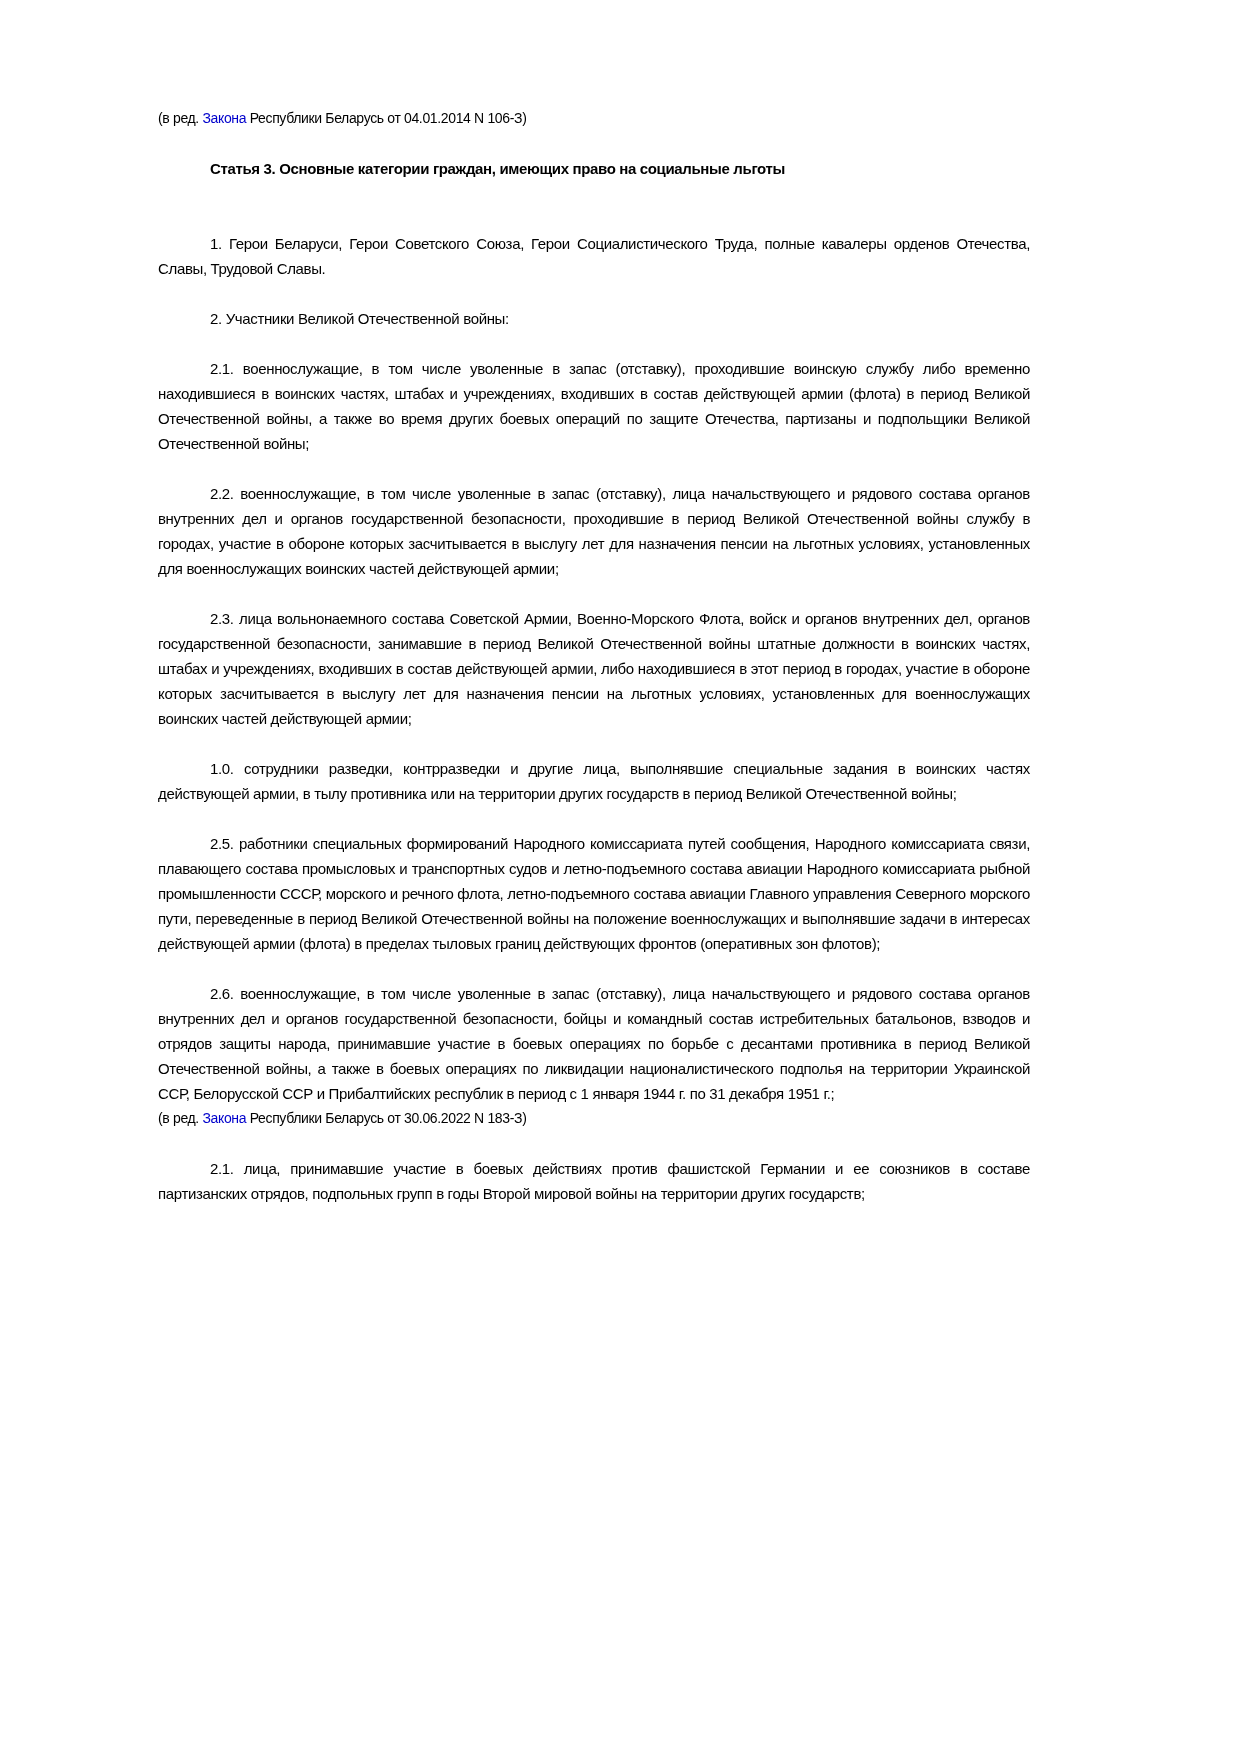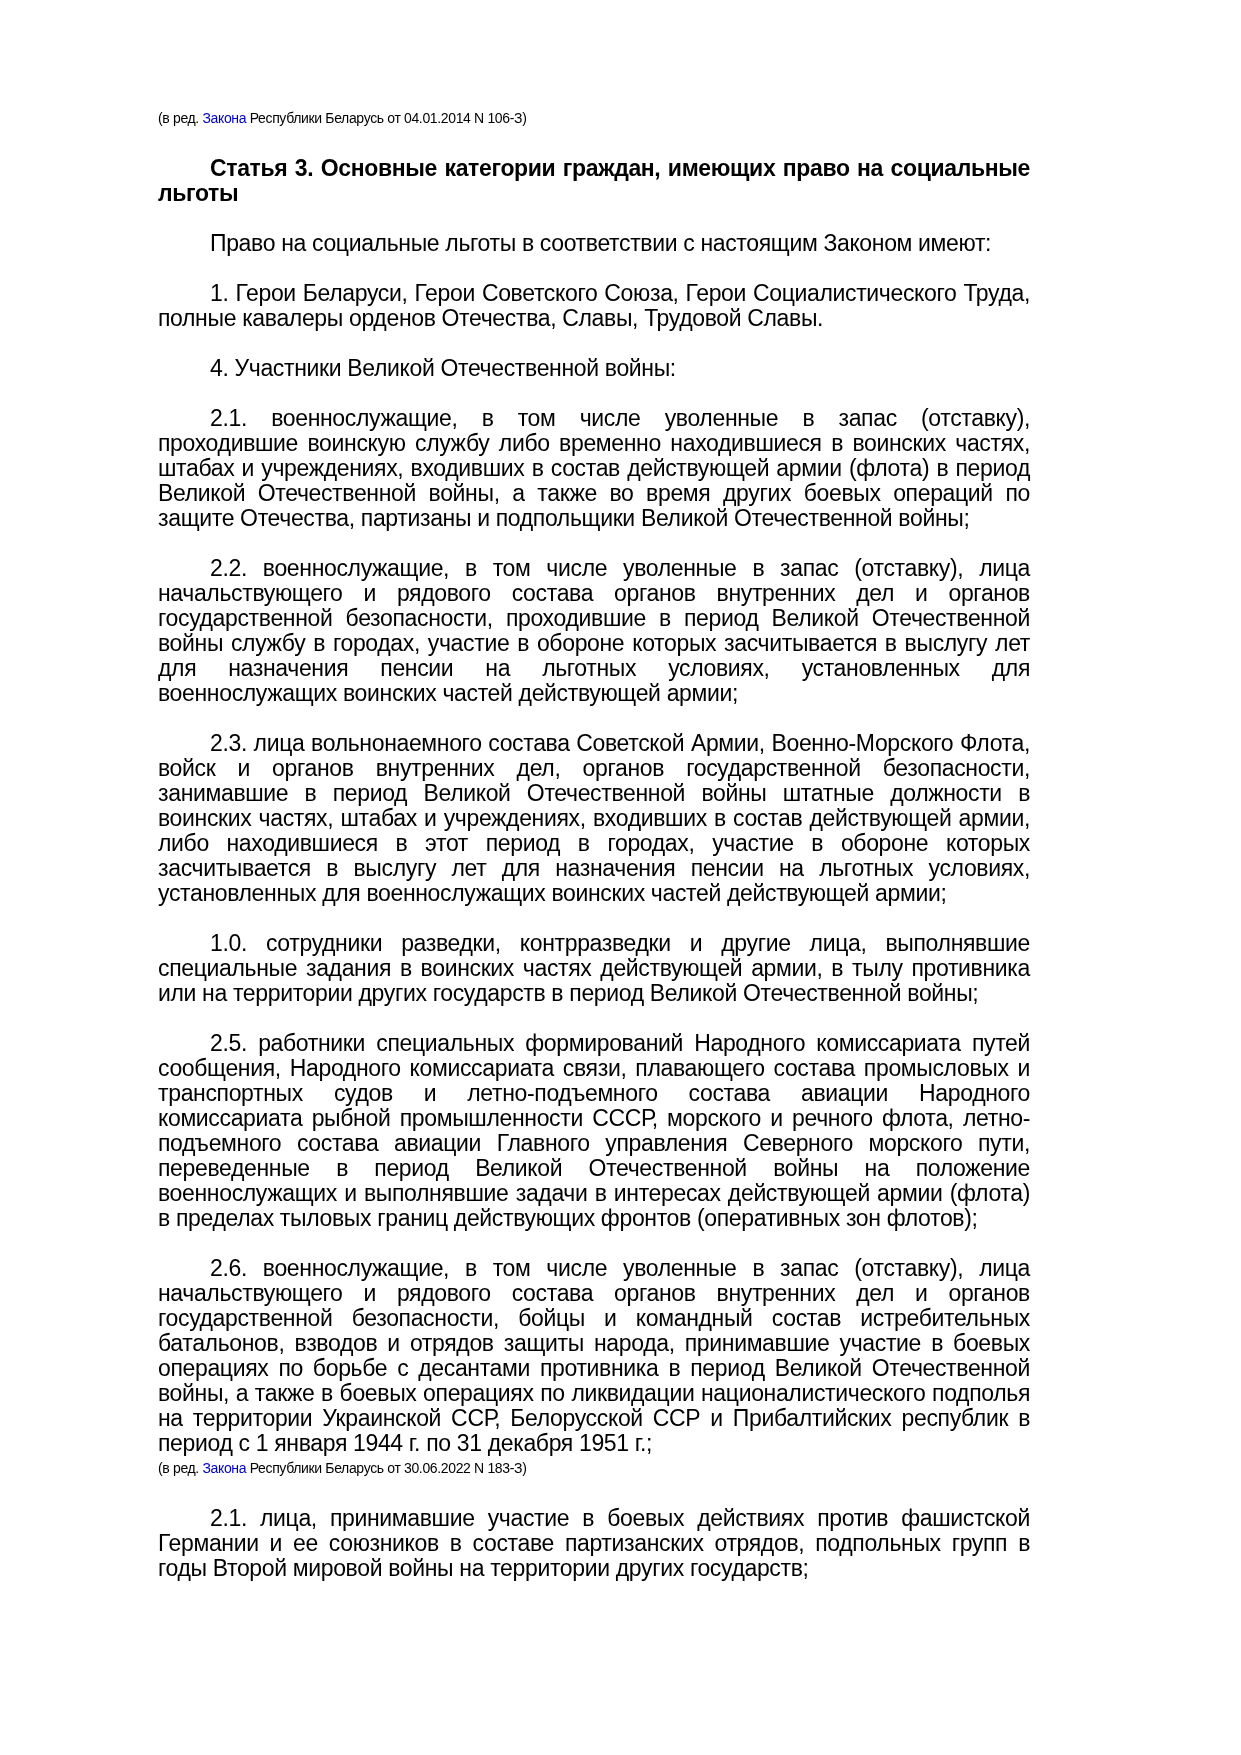--- a/index.html
+++ b/index.html
@@ -1,38 +1,37 @@
 <!DOCTYPE html>
 <html><head>
 <meta charset="utf-8">
 <style>
   html, body { margin: 0; padding: 0; background: #ffffff; }
   body { width: 1241px; height: 1755px; position: relative; overflow: hidden;
          font-family: "Liberation Sans Narrow", "Liberation Sans", sans-serif; color: #000; }
   .page { position: absolute; left: 158px; top: 106px; width: 872px; }
-  .p { font-size: 23px; line-height: 25px; margin: 0; text-align: justify; letter-spacing: -0.35px; word-spacing: 0px; }
+  .p { font-size: 15px; line-height: 25px; margin: 0; text-align: justify; letter-spacing: -0.35px; word-spacing: 0px; }
   .ind { text-indent: 52px; }
   .bold { font-weight: bold; }
   .gap { height: 25px; }
   .link { color: #0000cc; }
   .red { font-size: 14px; line-height: 25px; margin: 0; letter-spacing: -0.35px; }
 </style>
 </head>
 <body>
 
 <div class="page">
   <p class="red"><span>(в ред. </span><span class="link">Закона</span><span> Республики Беларусь от 04.01.2014 N 106-З)</span></p>
   <div class="gap"></div>
   <p class="p ind bold">Статья 3. Основные категории граждан, имеющих право на социальные льготы</p>
   <div class="gap"></div>
-  <p class="p ind">Право на социальные льготы в соответствии с настоящим Законом имеют:</p>
   <div class="gap"></div>
   <p class="p ind">1. Герои Беларуси, Герои Советского Союза, Герои Социалистического Труда, полные кавалеры орденов Отечества, Славы, Трудовой Славы.</p>
   <div class="gap"></div>
-  <p class="p ind">4. Участники Великой Отечественной войны:</p>
+  <p class="p ind">2. Участники Великой Отечественной войны:</p>
   <div class="gap"></div>
   <p class="p ind">2.1. военнослужащие, в том числе уволенные в запас (отставку), проходившие воинскую службу либо временно находившиеся в воинских частях, штабах и учреждениях, входивших в состав действующей армии (флота) в период Великой Отечественной войны, а также во время других боевых операций по защите Отечества, партизаны и подпольщики Великой Отечественной войны;</p>
   <div class="gap"></div>
   <p class="p ind">2.2. военнослужащие, в том числе уволенные в запас (отставку), лица начальствующего и рядового состава органов внутренних дел и органов государственной безопасности, проходившие в период Великой Отечественной войны службу в городах, участие в обороне которых засчитывается в выслугу лет для назначения пенсии на льготных условиях, установленных для военнослужащих воинских частей действующей армии;</p>
   <div class="gap"></div>
   <p class="p ind">2.3. лица вольнонаемного состава Советской Армии, Военно-Морского Флота, войск и органов внутренних дел, органов государственной безопасности, занимавшие в период Великой Отечественной войны штатные должности в воинских частях, штабах и учреждениях, входивших в состав действующей армии, либо находившиеся в этот период в городах, участие в обороне которых засчитывается в выслугу лет для назначения пенсии на льготных условиях, установленных для военнослужащих воинских частей действующей армии;</p>
   <div class="gap"></div>
   <p class="p ind">1.0. сотрудники разведки, контрразведки и другие лица, выполнявшие специальные задания в воинских частях действующей армии, в тылу противника или на территории других государств в период Великой Отечественной войны;</p>
   <div class="gap"></div>
   <p class="p ind">2.5. работники специальных формирований Народного комиссариата путей сообщения, Народного комиссариата связи, плавающего состава промысловых и транспортных судов и летно-подъемного состава авиации Народного комиссариата рыбной промышленности СССР, морского и речного флота, летно-подъемного состава авиации Главного управления Северного морского пути, переведенные в период Великой Отечественной войны на положение военнослужащих и выполнявшие задачи в интересах действующей армии (флота) в пределах тыловых границ действующих фронтов (оперативных зон флотов);</p>

